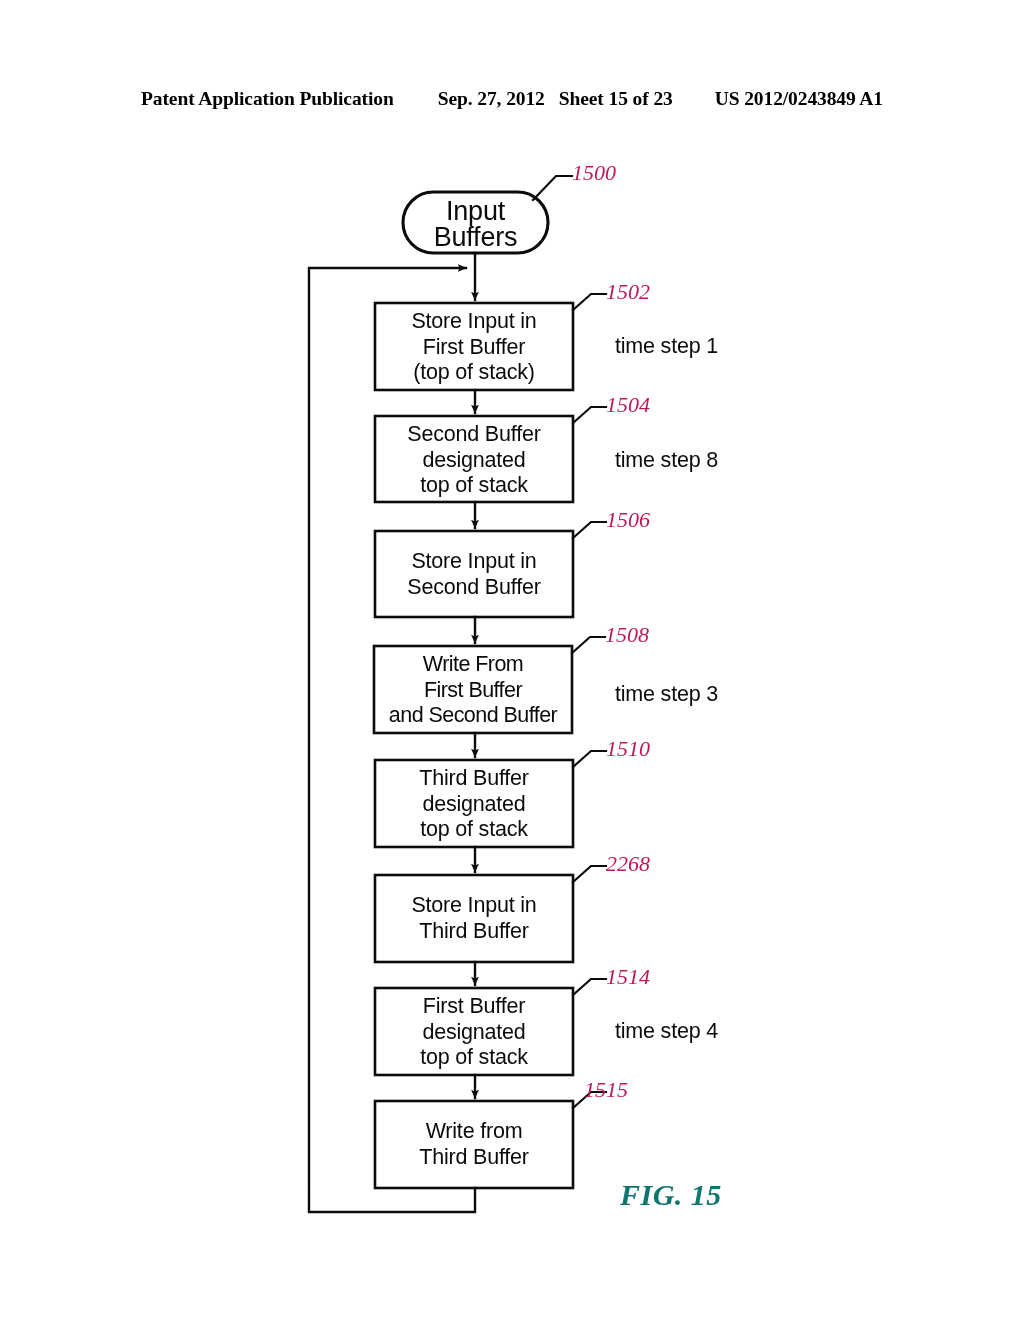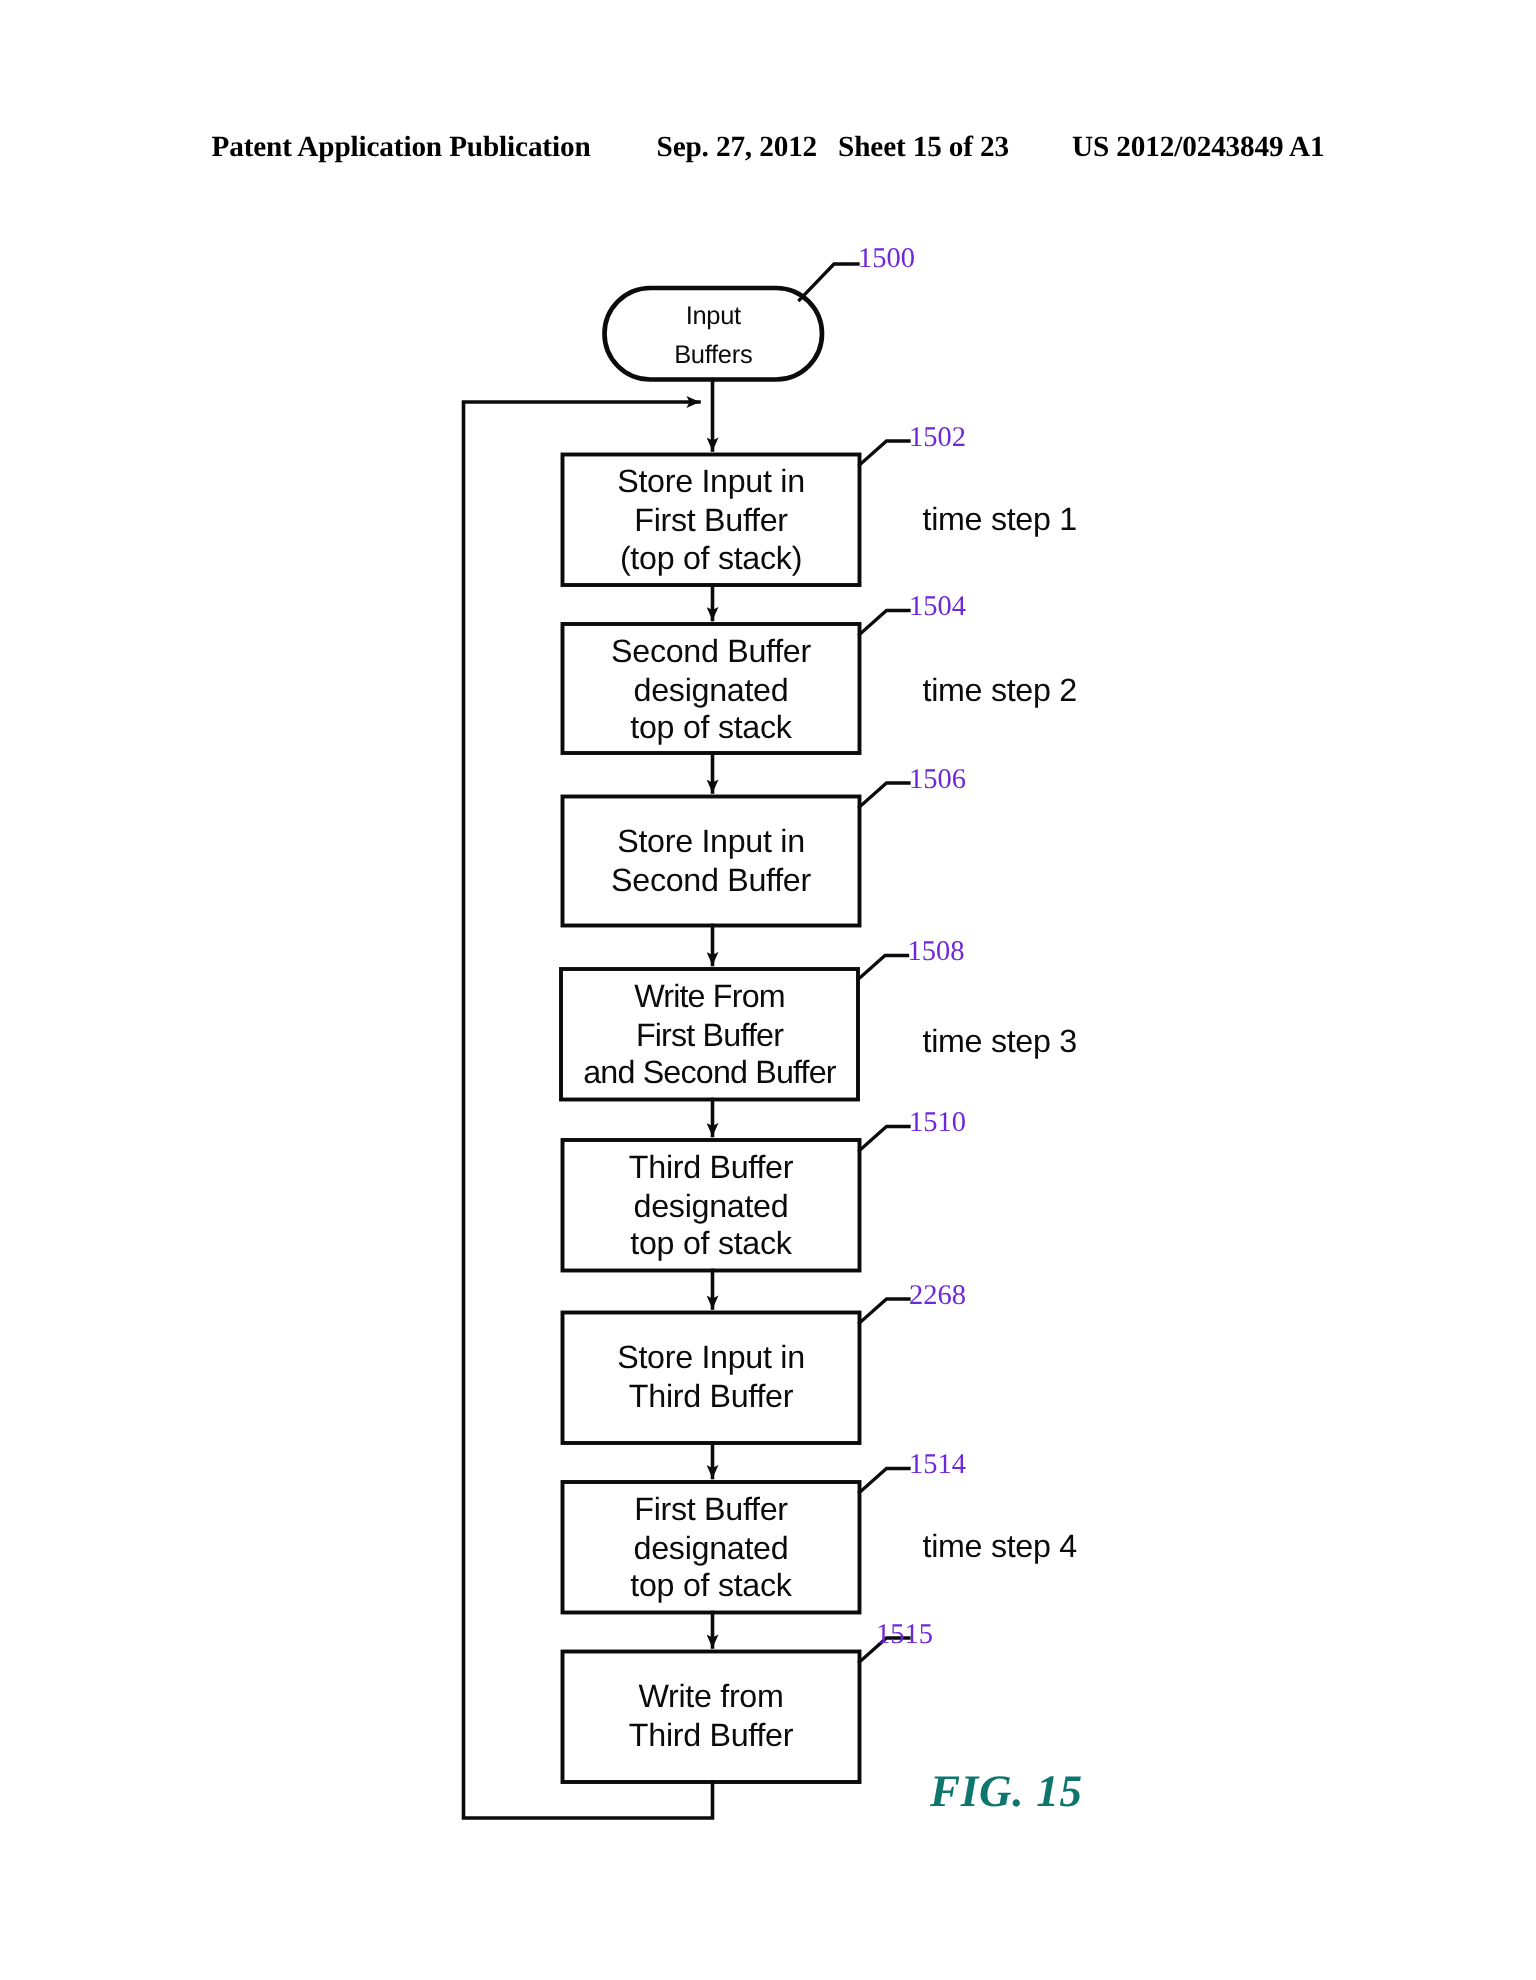--- a/index.html
+++ b/index.html
@@ -60,42 +60,43 @@
     text-align: center;
     font-family: "Liberation Sans", sans-serif;
     font-size: 21.5px;
     line-height: 25.5px;
     color: #0b0b0b;
     white-space: pre;
     letter-spacing: -0.2px;
     pointer-events: none;
   }
   .start-text {
-    font-size: 17px;
+    font-size: 27px;
     line-height: 26px;
   }
 
   
   .timestep {
     position: absolute;
     font-family: "Liberation Sans", sans-serif;
     font-size: 21.5px;
     line-height: 24px;
     color: #0b0b0b;
     white-space: nowrap;
     letter-spacing: -0.2px;
   }
 
   
   .refnum {
     position: absolute;
     font-family: "Liberation Serif", serif;
-    font-size: 19px;
+    font-style: italic;
+    font-size: 22px;
     line-height: 22px;
-    color: #6d28d9;
+    color: #be185d;
     white-space: nowrap;
   }
 
   
   .fig-label {
     position: absolute;
     font-family: "Liberation Serif", serif;
     font-style: italic;
     font-weight: bold;
     font-size: 30px;
@@ -188,21 +189,21 @@
 Third Buffer</div>
 
   <div class="node-text" style="left:375px; top:994px; width:198px;">First Buffer
 designated
 top of stack</div>
 
   <div class="node-text" style="left:375px; top:1119px; width:198px;">Write from
 Third Buffer</div>
 
   <div class="timestep" style="left:615px; top:334px;">time step 1</div>
-  <div class="timestep" style="left:615px; top:448px;">time step 2</div>
+  <div class="timestep" style="left:615px; top:448px;">time step 8</div>
   <div class="timestep" style="left:615px; top:682px;">time step 3</div>
   <div class="timestep" style="left:615px; top:1019px;">time step 4</div>
 
   <div class="refnum" style="left:572px; top:162px;">1500</div>
   <div class="refnum" style="left:606px; top:281px;">1502</div>
   <div class="refnum" style="left:606px; top:394px;">1504</div>
   <div class="refnum" style="left:606px; top:509px;">1506</div>
   <div class="refnum" style="left:605px; top:624px;">1508</div>
   <div class="refnum" style="left:606px; top:738px;">1510</div>
   <div class="refnum" style="left:606px; top:853px;">2268</div>

